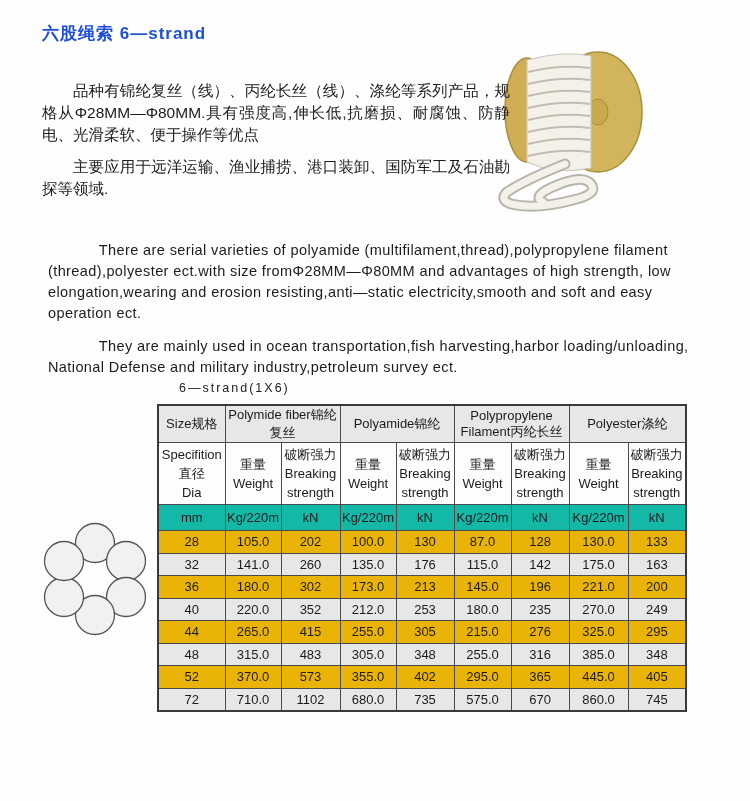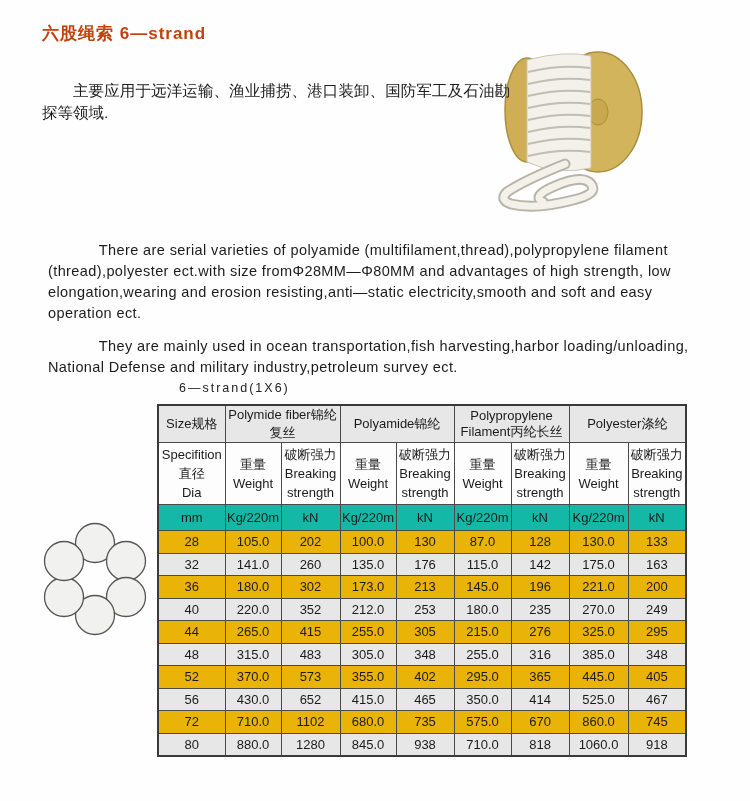--- a/index.html
+++ b/index.html
@@ -4,21 +4,21 @@
 <style>
   html,body{margin:0;padding:0;background:#ffffff;}
   #page{
     position:relative;width:750px;height:801px;background:#fefefe;
     font-family:"Liberation Sans","DejaVu Sans",sans-serif;color:#1c1c1c;
     overflow:hidden;
   }
   
   .title{
     position:absolute;left:42px;top:22px;font-size:17px;font-weight:bold;
-    color:#c2410c;letter-spacing:1px;
+    color:#1d4ed8;letter-spacing:1px;
   }
   
   .zh-intro{
     position:absolute;left:42px;top:80px;width:468px;
     font-size:15.5px;line-height:22px;text-align:justify;
   }
   .zh-intro p{margin:0 0 10px 0;text-indent:2em;}
   
   .en-intro{
     position:absolute;left:36px;top:228px;width:695px;
@@ -81,20 +81,21 @@
         <path d="M33 102 Q66 94 95 98"></path>
         <path d="M33 114 Q66 106 95 110"></path>
       </g>
 
       <path d="M70 122 Q30 138 12 150 Q4 158 16 162 Q40 168 78 158 Q104 152 96 142 Q88 132 60 144 Q36 154 48 160" fill="none" stroke="#b8b4a8" stroke-width="11" stroke-linecap="round"></path>
       <path d="M70 122 Q30 138 12 150 Q4 158 16 162 Q40 168 78 158 Q104 152 96 142 Q88 132 60 144 Q36 154 48 160" fill="none" stroke="#f3f1ea" stroke-width="7" stroke-linecap="round"></path>
     </svg>
   </div>
 
   <div class="zh-intro">
+    <p>品种有锦纶复丝（线）、丙纶长丝（线）、涤纶等系列产品，规格从Φ28MM—Φ80MM.具有强度高,伸长低,抗磨损、耐腐蚀、防静电、光滑柔软、便于操作等优点</p>
     <p>主要应用于远洋运输、渔业捕捞、港口装卸、国防军工及石油勘探等领域.</p>
   </div>
 
   <div class="en-intro">
     <p>There are serial varieties of polyamide (multifilament,thread),polypropylene filament (thread),polyester ect.with size fromΦ28MM—Φ80MM and advantages of high strength, low elongation,wearing and erosion resisting,anti—static electricity,smooth and soft and easy operation ect.</p>
     <p>They are mainly used in ocean transportation,fish harvesting,harbor loading/unloading, National Defense and military industry,petroleum survey ect.</p>
   </div>
 
   <div class="cross">
     <svg width="118" height="140" viewBox="0 0 118 140">
@@ -277,49 +278,27 @@
             <td>370.0</td>
             <td>573</td>
             <td>355.0</td>
             <td>402</td>
             <td>295.0</td>
             <td>365</td>
             <td>445.0</td>
             <td>405</td>
           </tr>
           <tr>
-            <td>56</td>
-            <td>430.0</td>
-            <td>652</td>
-            <td>415.0</td>
-            <td>465</td>
-            <td>350.0</td>
-            <td>414</td>
-            <td>525.0</td>
-            <td>467</td>
-          </tr>
-          <tr>
             <td>72</td>
             <td>710.0</td>
             <td>1102</td>
             <td>680.0</td>
             <td>735</td>
             <td>575.0</td>
             <td>670</td>
             <td>860.0</td>
             <td>745</td>
           </tr>
-          <tr>
-            <td>80</td>
-            <td>880.0</td>
-            <td>1280</td>
-            <td>845.0</td>
-            <td>938</td>
-            <td>710.0</td>
-            <td>818</td>
-            <td>1060.0</td>
-            <td>918</td>
-          </tr>
         </tbody>
     </table>
   </div>
 
 </div>
 
 </body></html>

